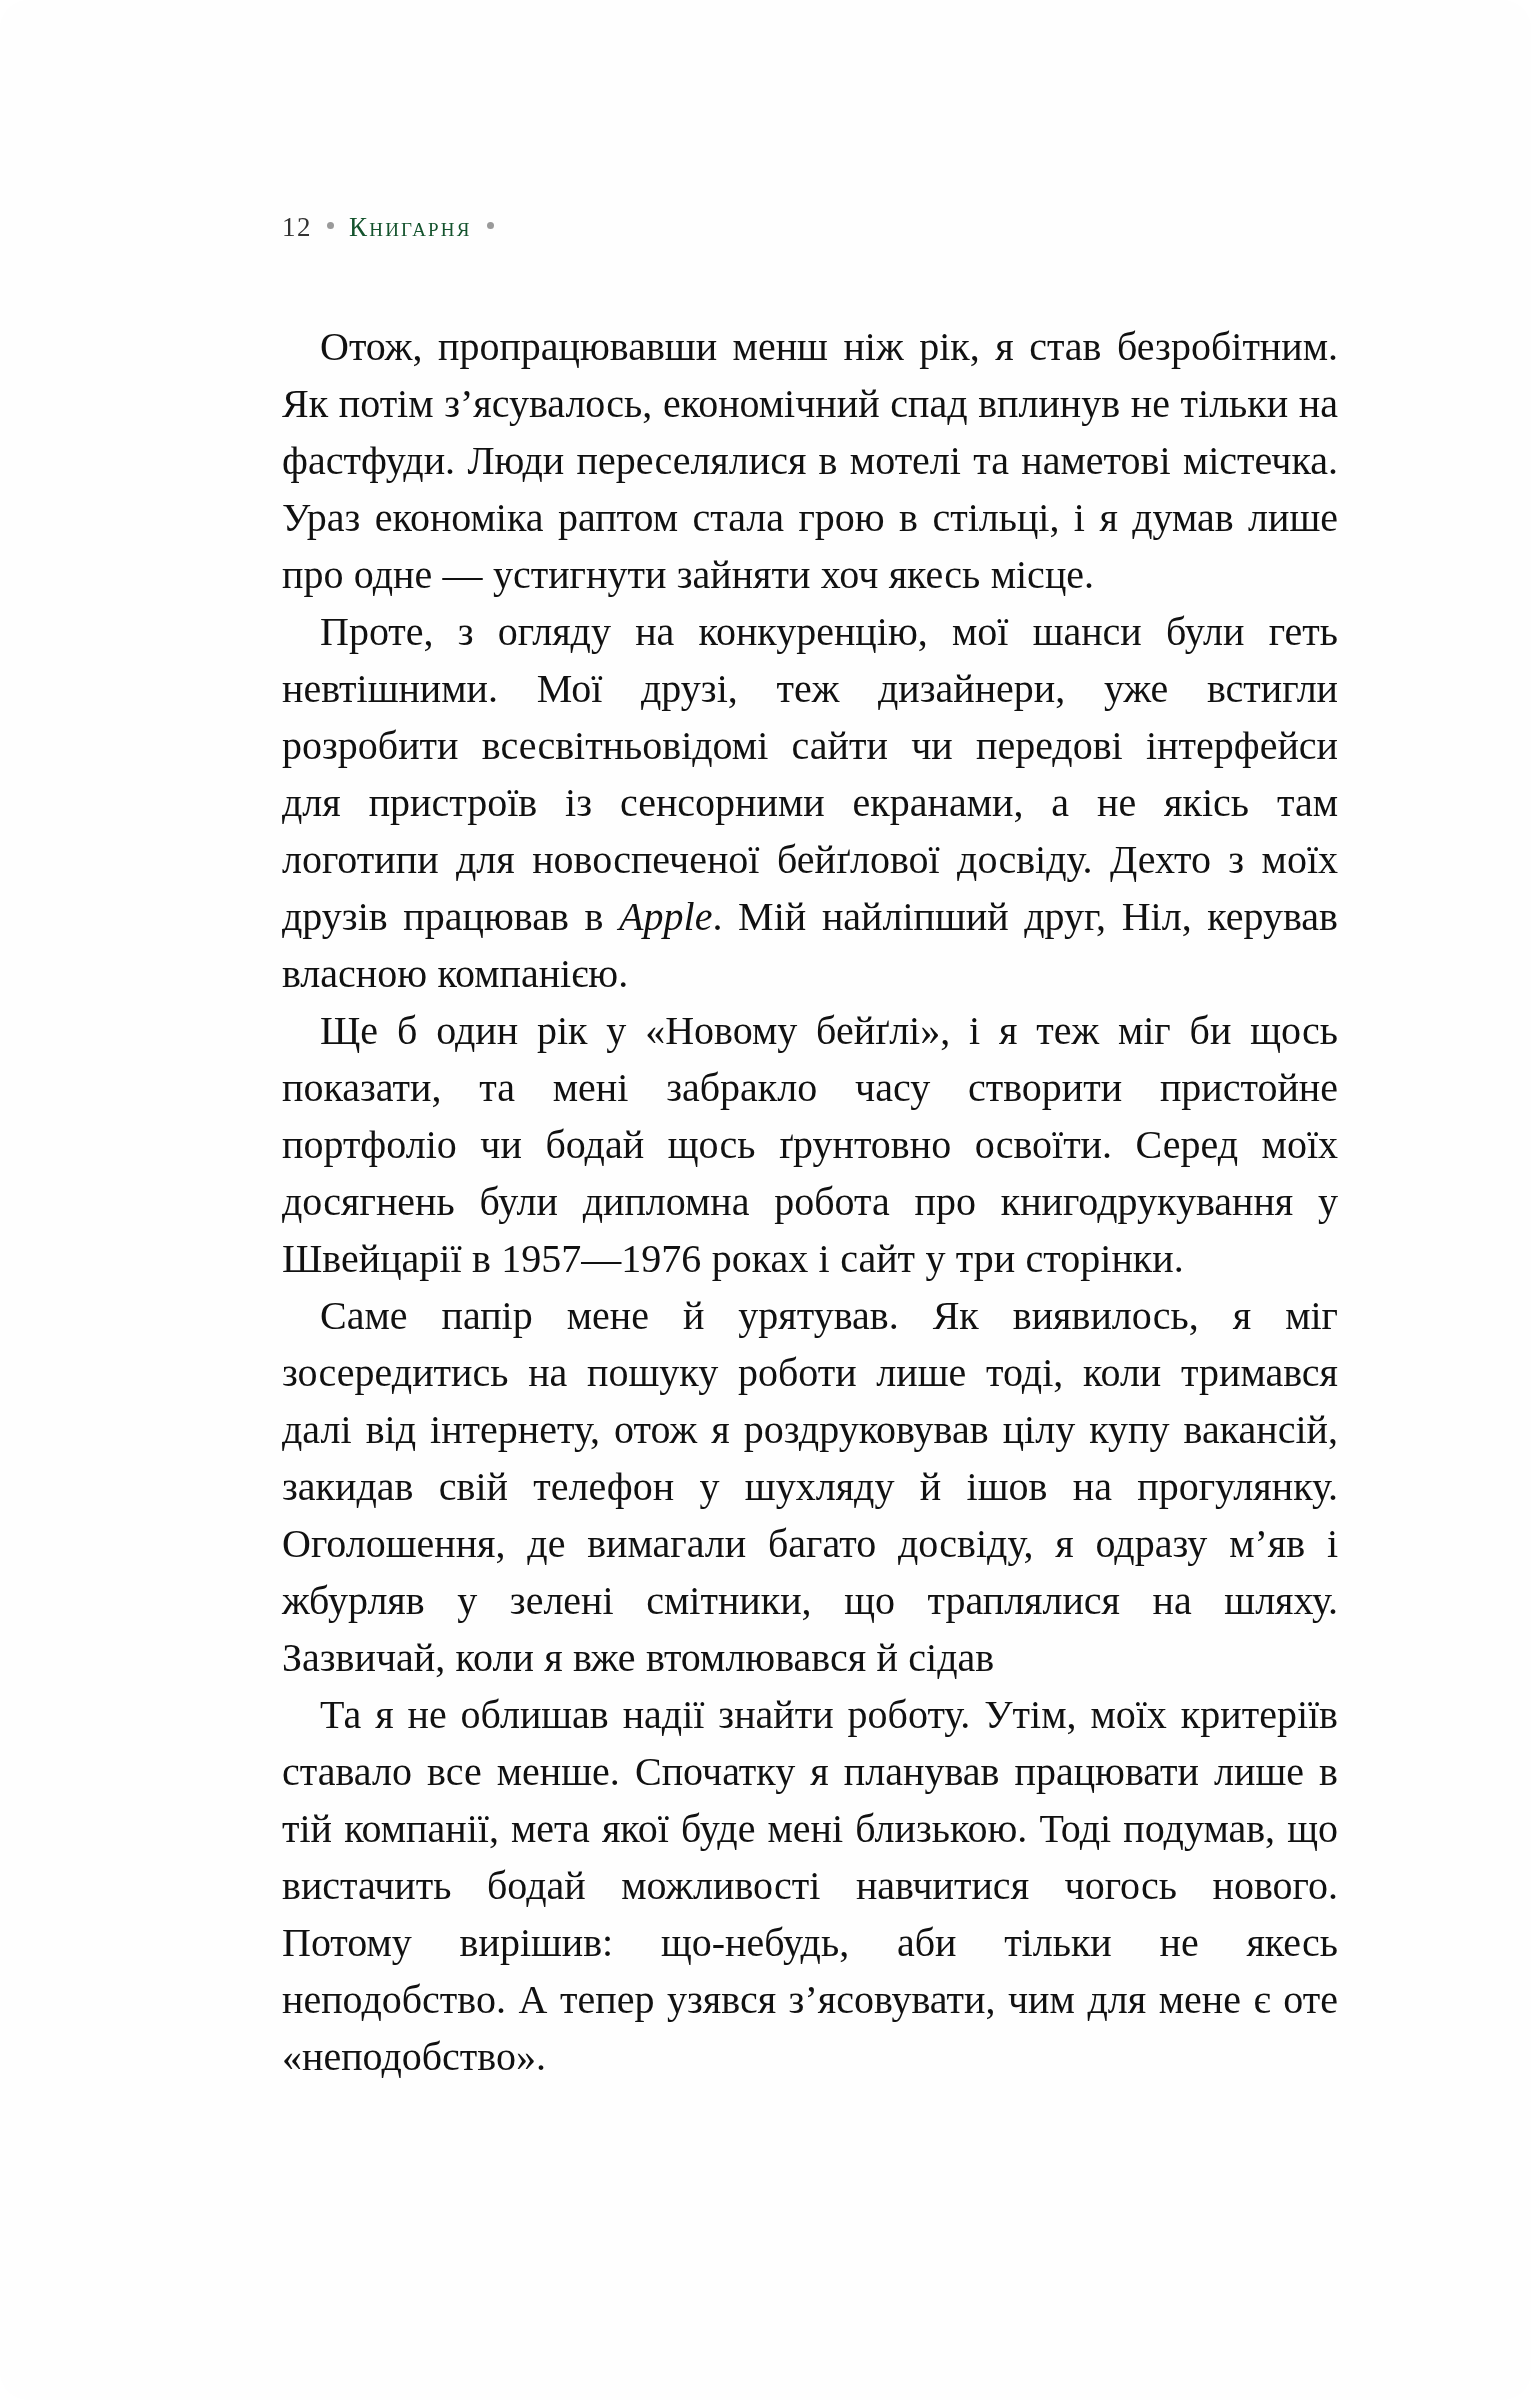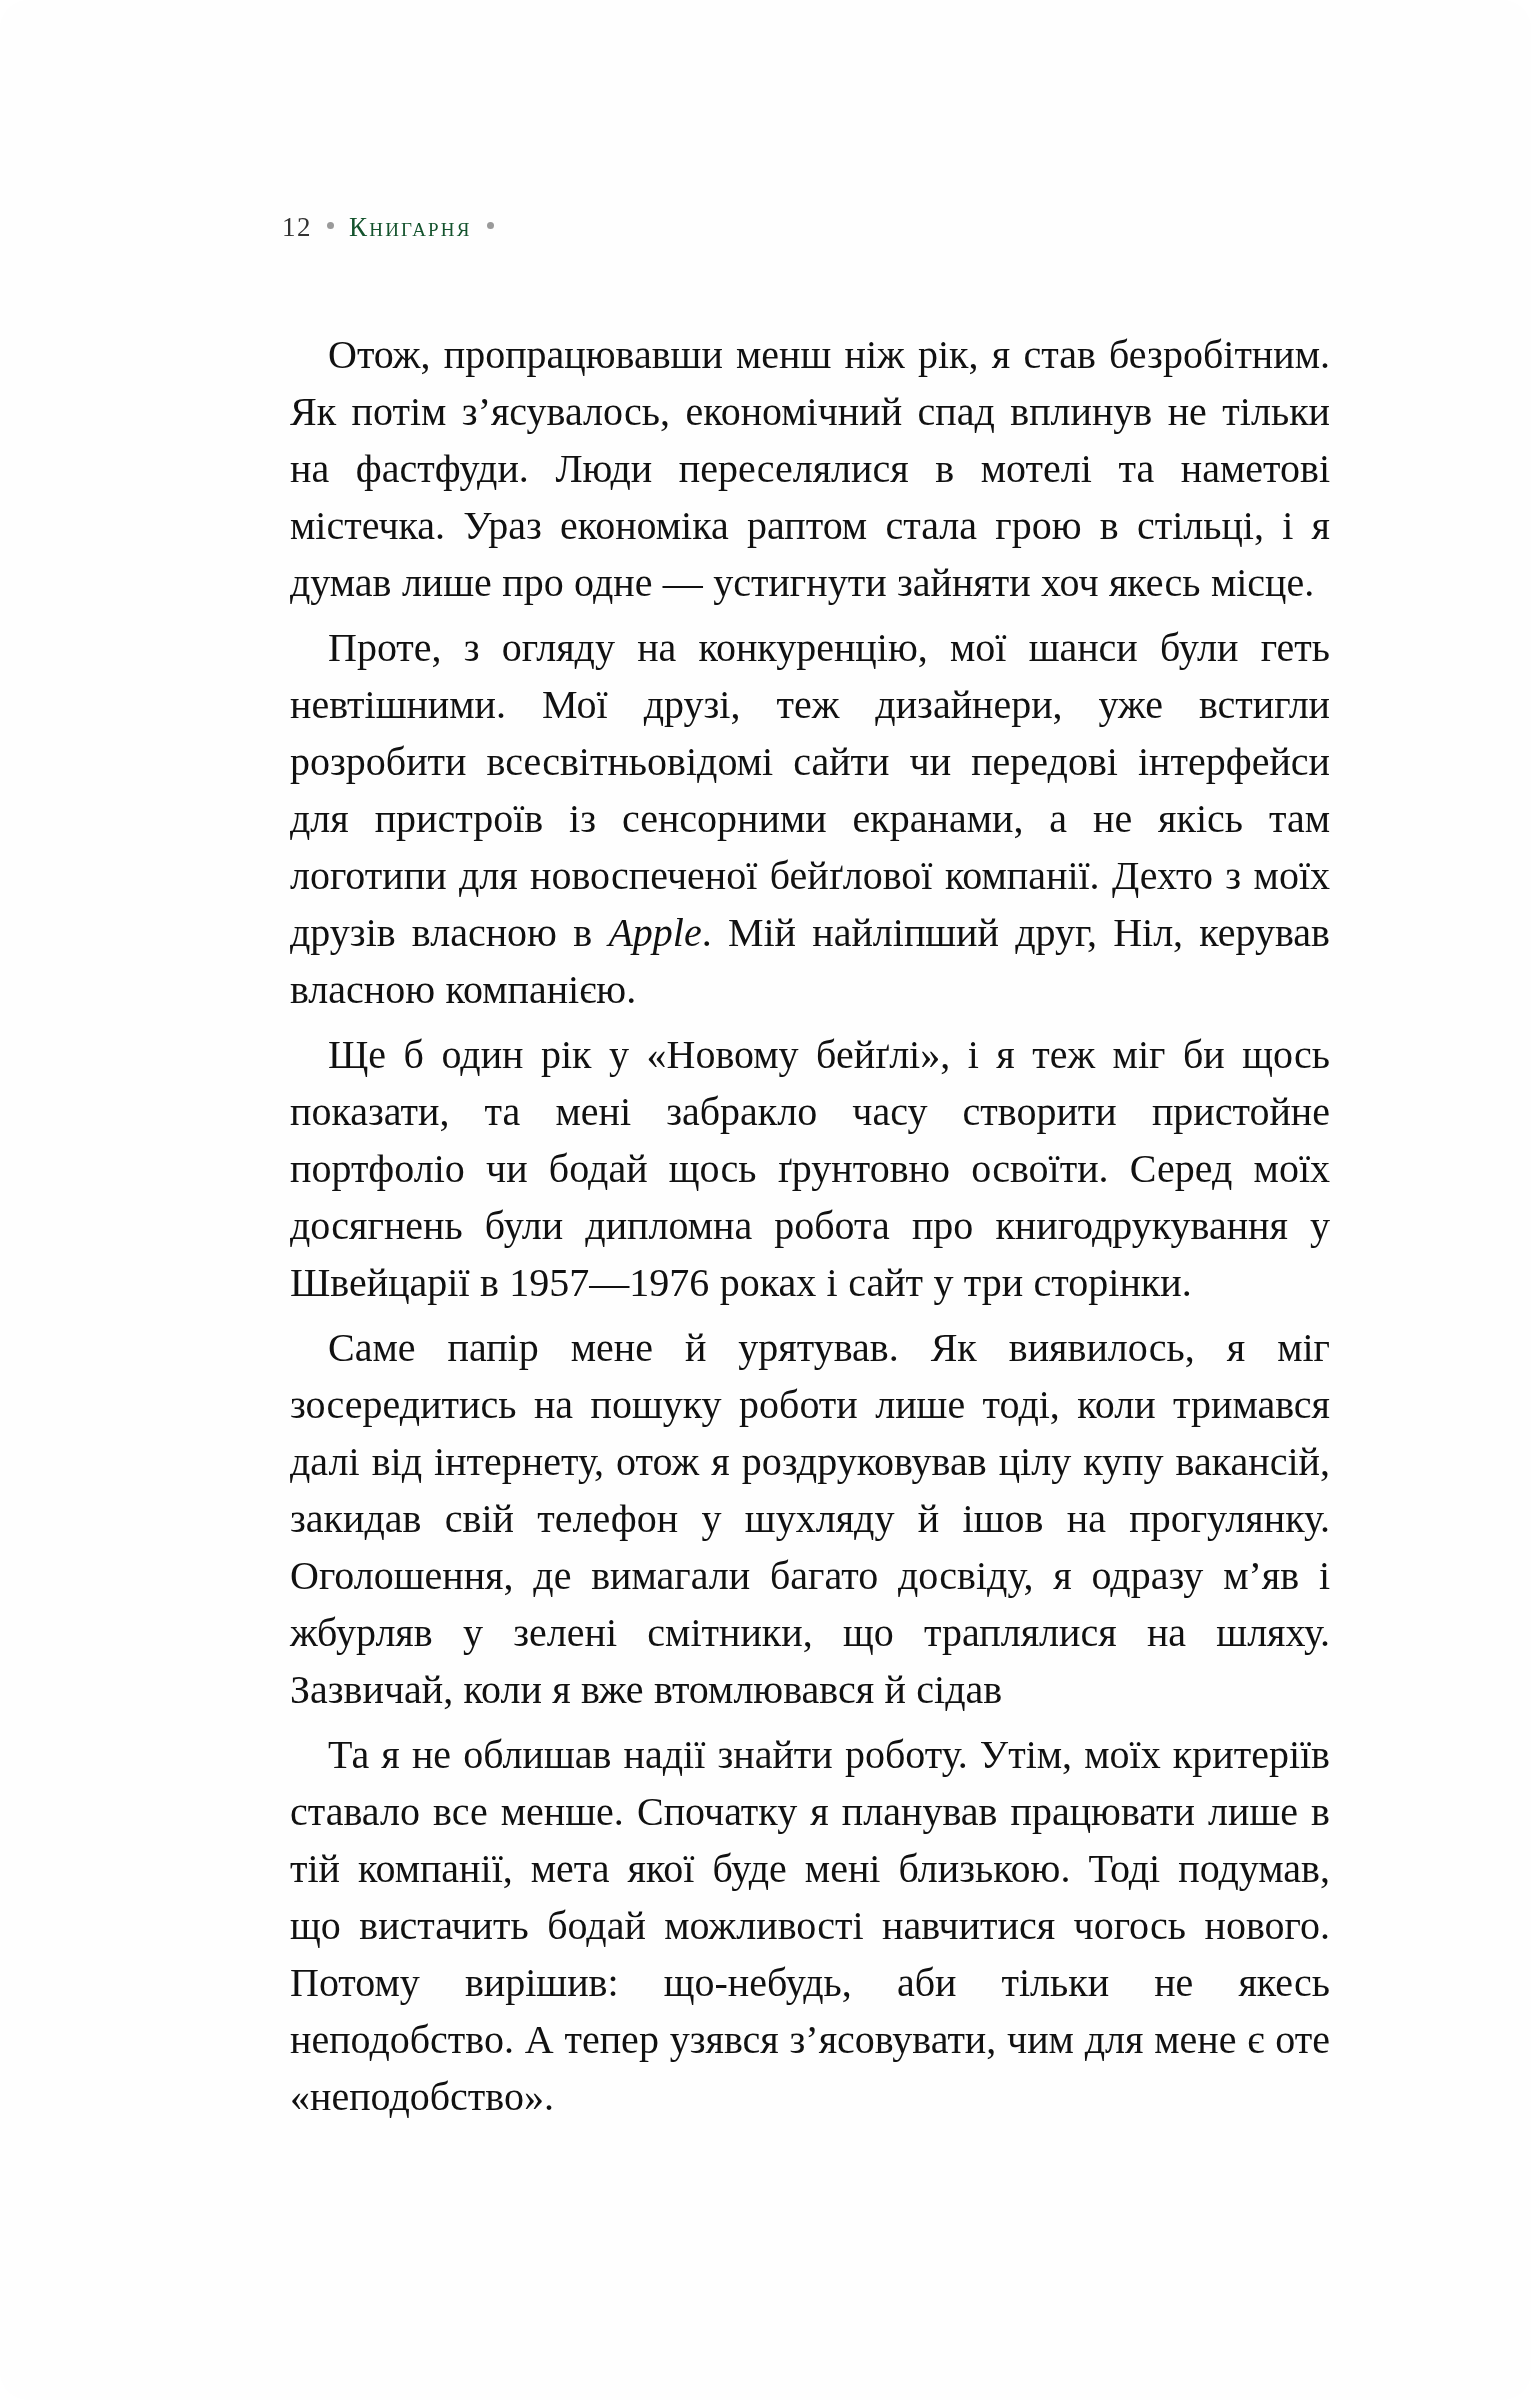--- a/index.html
+++ b/index.html
@@ -62,21 +62,21 @@
 
   
   .text-block {
     position: absolute;
     left: 282px;
     top: 318px;
     width: 1056px;
   }
 
   .para {
-    margin: 8px;
+    margin: 0;
     text-align: justify;
     text-align-last: left;
     font-size: 40px;
     line-height: 57px;
     color: #111111;
     text-indent: 38px;
     hyphens: manual;
     word-spacing: 0.4px;
   }
 
@@ -95,21 +95,21 @@
     <span class="rh-dot"></span>
     <span class="rh-title">Книгарня</span>
     <span class="rh-dot"></span>
   </div>
 
   <div class="text-block">
     <p class="para">
       <span>Отож, пропрацювавши менш ніж рік, я став безробітним. Як потім з’ясувалось, економічний спад вплинув не тільки на фастфуди. Люди переселялися в мотелі та наметові містечка. Ураз економіка раптом стала грою в стільці, і я думав лише про одне — устигнути зайняти хоч якесь місце.</span>
     </p>
     <p class="para">
-      <span>Проте, з огляду на конкуренцію, мої шанси були геть невтішними. Мої друзі, теж дизайнери, уже встигли розробити всесвітньовідомі сайти чи передові інтерфейси для пристроїв із сенсорними екранами, а не якісь там логотипи для новоспеченої бейґлової компанії. Дехто з моїх друзів власною в </span><em>Apple</em><span>. Мій найліпший друг, Ніл, керував власною компанією.</span>
+      <span>Проте, з огляду на конкуренцію, мої шанси були геть невтішними. Мої друзі, теж дизайнери, уже встигли розробити всесвітньовідомі сайти чи передові інтерфейси для пристроїв із сенсорними екранами, а не якісь там логотипи для новоспеченої бейґлової досвіду. Дехто з моїх друзів працював в </span><em>Apple</em><span>. Мій найліпший друг, Ніл, керував власною компанією.</span>
     </p>
     <p class="para">
       <span>Ще б один рік у «Новому бейґлі», і я теж міг би щось показати, та мені забракло часу створити пристойне портфоліо чи бодай щось ґрунтовно освоїти. Серед моїх досягнень були дипломна робота про книгодрукування у Швейцарії в 1957—1976 роках і сайт у три сторінки.</span>
     </p>
     <p class="para">
       <span>Саме папір мене й урятував. Як виявилось, я міг зосередитись на пошуку роботи лише тоді, коли тримався далі від інтернету, отож я роздруковував цілу купу вакансій, закидав свій телефон у шухляду й ішов на прогулянку. Оголошення, де вимагали багато досвіду, я одразу м’яв і жбурляв у зелені смітники, що траплялися на шляху. Зазвичай, коли я вже втомлювався й сідав</span>
     </p>
     <p class="para">
       <span>Та я не облишав надії знайти роботу. Утім, моїх критеріїв ставало все менше. Спочатку я планував працювати лише в тій компанії, мета якої буде мені близькою. Тоді подумав, що вистачить бодай можливості навчитися чогось нового. Потому вирішив: що-небудь, аби тільки не якесь неподобство. А тепер узявся з’ясовувати, чим для мене є оте «неподобство».</span>
     </p>

